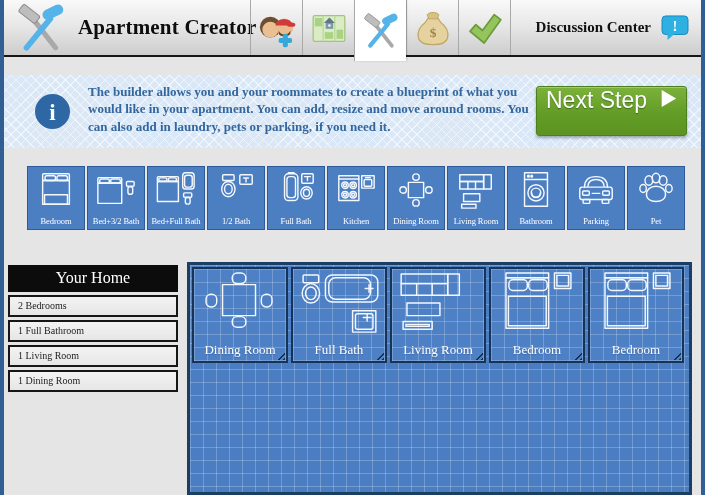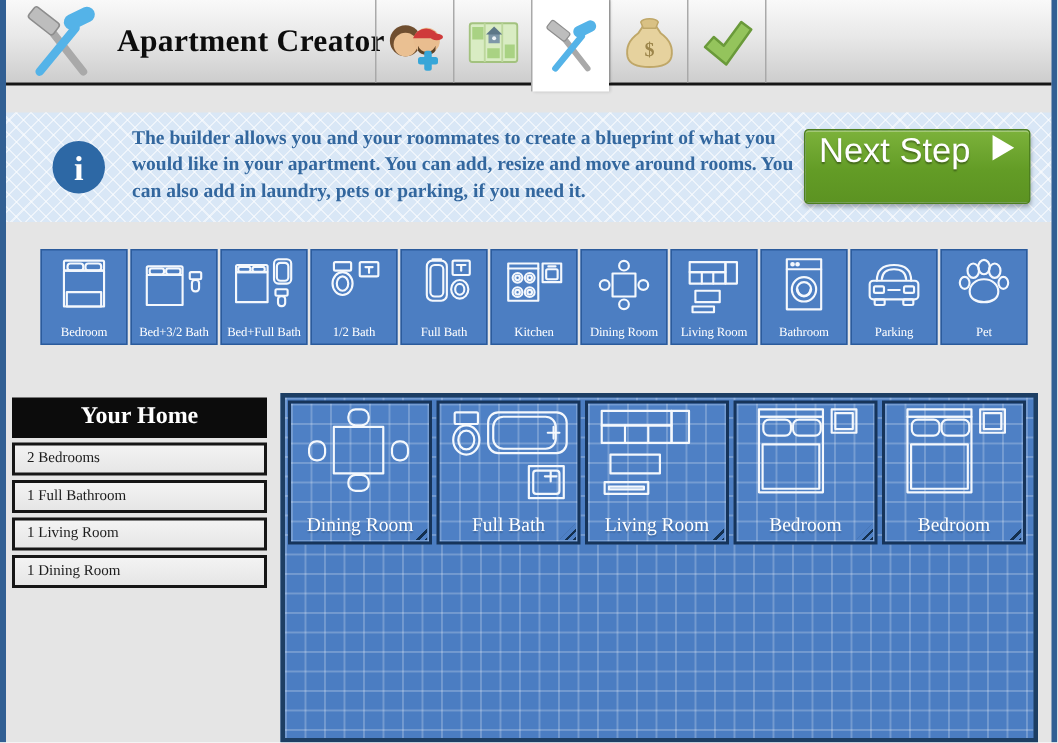--- a/index.html
+++ b/index.html
@@ -45,21 +45,21 @@
   
   .toolbar{position:absolute;left:27px;top:166px;display:flex;gap:2px;}
   .tool-tile{width:58px;height:64px;box-sizing:border-box;background:var(--tile-blue,#4C7EC2);
              border:1px solid #2b5b9c;display:flex;flex-direction:column;align-items:center;cursor:pointer;}
   .tool-icon{width:42px;height:42px;margin-top:2px;display:block;}
   .tool-label{font-size:8.5px;color:#fff;white-space:nowrap;margin-top:auto;padding-bottom:3px;
               letter-spacing:-.1px;}
 
   
   .summary{position:absolute;left:8px;top:265px;width:170px;}
-  .summary-title{background:#0c0c0c;color:#fff;text-align:center;font-size:16px;font-weight:bold;
+  .summary-title{background:#0c0c0c;color:#fff;text-align:center;font-size:16px;font-weight:normal;
                  padding:4px 0 5px;}
   .summary-item{background:linear-gradient(#f3f3f3,#e6e6e6);border:2px solid #161616;margin-top:3px;
                 font-size:10px;color:#1c1c1c;padding:3px 8px 4px;}
 
   
   .blueprint{position:absolute;left:187px;top:262px;width:505px;height:233px;box-sizing:border-box;
              border:3px solid #1d3e63;
              background-color:var(--blueprint-blue,#4B7DC2);
              background-image:linear-gradient(rgba(255,255,255,.22) 1px,transparent 1px),
                               linear-gradient(90deg,rgba(255,255,255,.22) 1px,transparent 1px);
@@ -151,20 +151,30 @@
         </div>
 
         <div class="tab">
           <span class="tab-icon" data-icon="checkmark-icon">
             <svg viewBox="0 0 48 48">
               <path d="M6 28 l7 -8 l8 7 L35 8 l8 6 L23 42 z" fill="#94c45c" stroke="#6a9a3a" stroke-width="2" stroke-linejoin="round"></path>
             </svg>
           </span>
         </div>
       </div>
+    <div class="discussion">
+      <span class="disc-label">Discussion Center</span>
+      <span class="disc-icon" data-icon="alert-bubble-icon">
+          <svg viewBox="0 0 30 28">
+            <rect x="1" y="1" width="28" height="20" rx="4" fill="#2fb0e3" stroke="#1286b8"></rect>
+            <path d="M7 20 L7 27 L15 20 Z" fill="#2fb0e3"></path>
+            <text x="15" y="17" text-anchor="middle" font-size="16" font-weight="bold" fill="#fff" font-family="serif">!</text>
+          </svg>
+        </span>
+    </div>
   </header>
 
   <section class="banner">
     <span class="info" data-icon="info-icon">
         <svg viewBox="0 0 37 37">
           <circle cx="18.5" cy="18.5" r="17.5" fill="#2d68a5"></circle>
           <text x="18.5" y="27" text-anchor="middle" font-size="23" font-weight="bold" fill="#fff" font-family="serif">i</text>
         </svg>
       </span>
     <p class="banner-text">The builder allows you and your roommates to create a blueprint of what you would like in your apartment. You can add, resize and move around rooms. You can also add in laundry, pets or parking, if you need it.</p>

